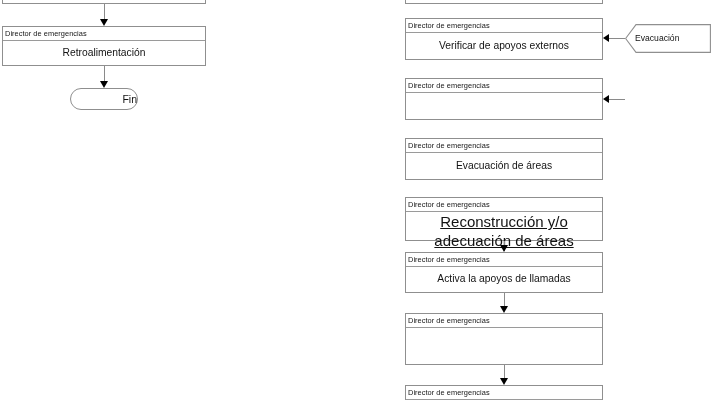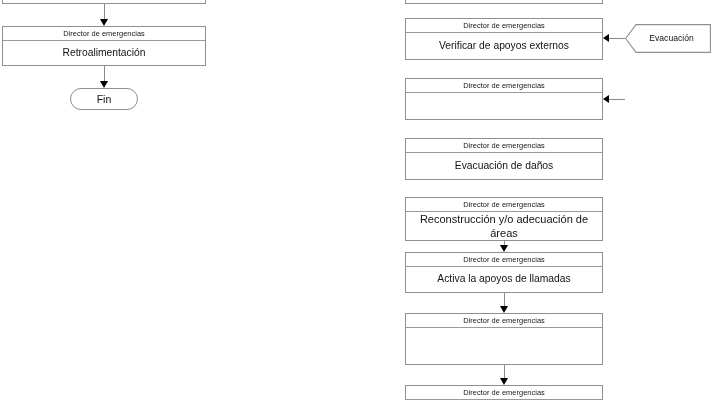--- a/index.html
+++ b/index.html
@@ -30,42 +30,42 @@
     position: absolute;
     box-sizing: border-box;
     border: 1px solid #8f8f8f;
     background: #ffffff;
     display: flex;
     flex-direction: column;
   }
   .node-header {
     box-sizing: border-box;
     border-bottom: 1px solid #9a9a9a;
-    text-align: center;
     font-size: 7.4px;
     line-height: 1.25;
     letter-spacing: 0.05px;
     padding: 2px 2px 2px;
     color: #141414;
     white-space: nowrap;
     flex: 0 0 auto;
   }
   .node-body {
     flex: 1 1 auto;
     display: flex;
     align-items: center;
     justify-content: center;
     text-align: center;
     font-size: 10.3px;
     line-height: 1.22;
     padding: 1px 4px;
     color: #121212;
   }
   .node-body.small {
-    font-size: 11px;
+    font-size: 15px;
+    text-decoration: underline;
   }
 
   
   .node.clipped-top {
     border-top: none;
   }
   .node.clipped-bottom {
     border-bottom: none;
   }
 
@@ -82,21 +82,20 @@
     font-size: 10.5px;
     color: #121212;
   }
 
   
   .flagnote {
     position: absolute;
     box-sizing: border-box;
     display: flex;
     align-items: center;
-    justify-content: center;
     text-align: center;
     font-size: 8.6px;
     line-height: 1.3;
     color: #121212;
     padding-left: 10px;
     padding-right: 3px;
   }
   .flagnote .flagsvg {
     position: absolute;
     left: 0;
@@ -150,21 +149,21 @@
   <div class="arrow-down" style="left:99.5px; top:19px;"></div>
 
   <div class="node" style="left:2px; top:26px; width:204px; height:40px;">
     <div class="node-header">Director de emergencias</div>
     <div class="node-body">Retroalimentación</div>
   </div>
 
   <div class="vline" style="left:104px; top:66px; height:17px;"></div>
   <div class="arrow-down" style="left:99.5px; top:81px;"></div>
 
-  <div class="terminator" style="left:70px; top:88px; width:68px; height:22px;">
+  <div class="terminator" style="left:70px; top:88px; width:68px; height:22px;justify-content:flex-end;">
     <span>Fin</span>
   </div>
 
   <div class="node clipped-top" style="left:405px; top:-12px; width:198px; height:16px;">
     <div class="node-body"></div>
   </div>
 
   <div class="node" style="left:405px; top:18px; width:198px; height:42px;">
     <div class="node-header">Director de emergencias</div>
     <div class="node-body">Verificar de apoyos externos</div>
@@ -181,21 +180,21 @@
 
   <div class="node" style="left:405px; top:78px; width:198px; height:42px;">
     <div class="node-header">Director de emergencias</div>
   </div>
 
   <div class="hline" style="left:607px; top:99px; width:18px;"></div>
   <div class="arrow-left" style="left:603px; top:95px;"></div>
 
   <div class="node" style="left:405px; top:138px; width:198px; height:42px;">
     <div class="node-header">Director de emergencias</div>
-    <div class="node-body">Evacuación de daños</div>
+    <div class="node-body">Evacuación de áreas</div>
   </div>
 
   <div class="node" style="left:405px; top:197px; width:198px; height:44px;">
     <div class="node-header">Director de emergencias</div>
     <div class="node-body small">Reconstrucción y/o adecuación de áreas</div>
   </div>
 
   <div class="vline" style="left:504px; top:241px; height:10px;"></div>
   <div class="arrow-down" style="left:499.5px; top:245px;"></div>
 

